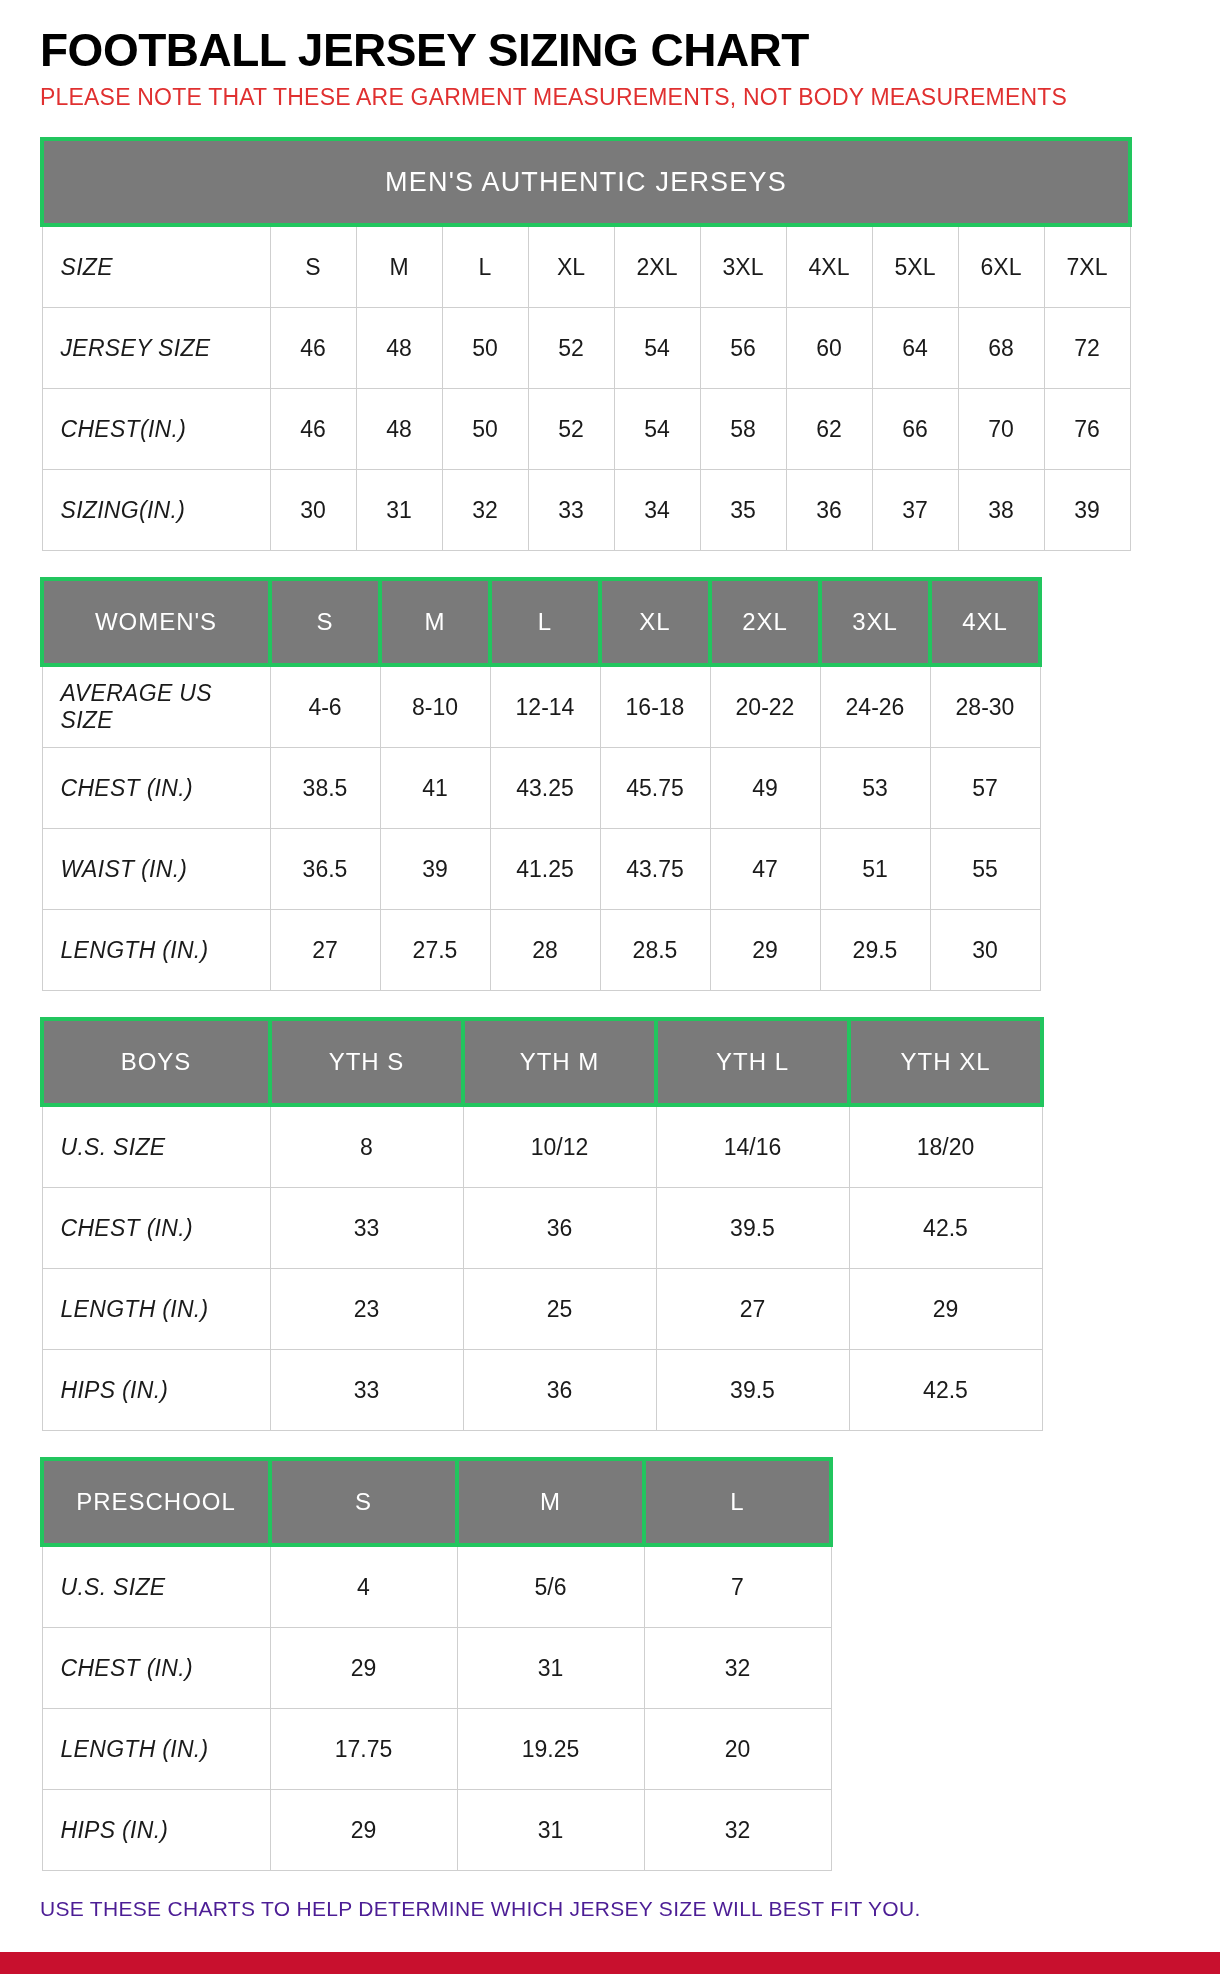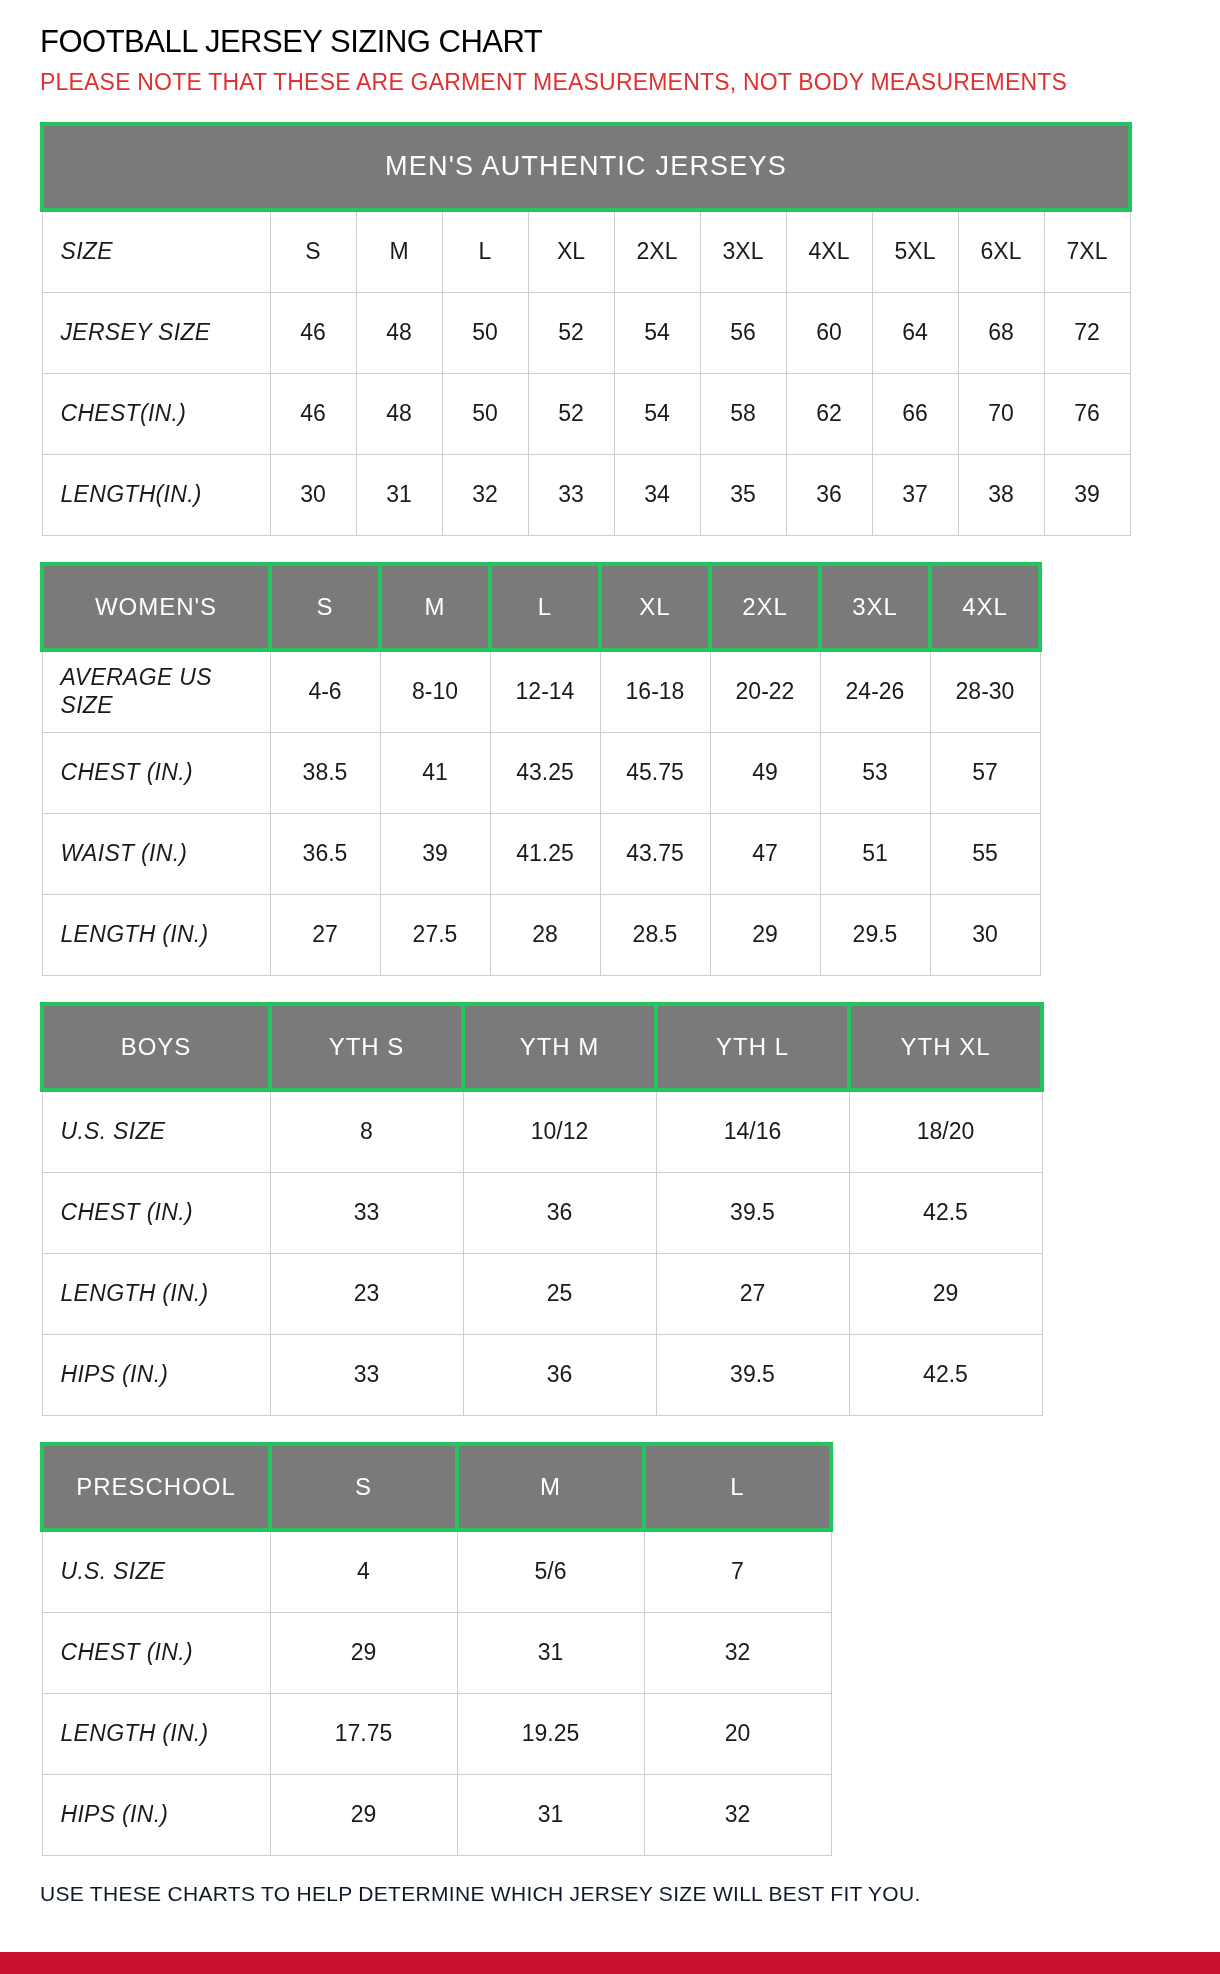--- a/index.html
+++ b/index.html
@@ -14,22 +14,22 @@
     color: #000000;
     position: relative;
     overflow: hidden;
   }
   .page {
     box-sizing: border-box;
     padding: 26px 40px 0 40px;
     width: 1220px;
   }
   .main-title {
-    font-size: 31px;
-    font-weight: normal;
+    font-size: 46px;
+    font-weight: bold;
     letter-spacing: -0.5px;
     margin: 0 0 8px 0;
     line-height: 1.05;
     color: #000;
   }
   .note {
     color: #e03030;
     font-size: 23px;
     line-height: 1.35;
     margin: 0 0 24px 0;
@@ -84,21 +84,21 @@
   
   table.boys col.lbl { width: 228px; }
   table.boys col.c { width: 193px; }
 
   
   table.pre { width: 790px; }
   table.pre col.lbl { width: 228px; }
   table.pre col.c { width: 187px; }
 
   .footer-note {
-    color: #0f172a;
+    color: #4c1d95;
     font-size: 21px;
     letter-spacing: 0.3px;
     margin: 6px 0 0 0;
   }
   .bottom-bar {
     position: absolute;
     left: 0;
     bottom: 0;
     width: 1220px;
     height: 22px;
@@ -168,21 +168,21 @@
         <td>52</td>
         <td>54</td>
         <td>58</td>
         <td>62</td>
         <td>66</td>
         <td>70</td>
         <td>76</td>
       </tr>
 
       <tr>
-        <td class="rowlabel">LENGTH(IN.)</td>
+        <td class="rowlabel">SIZING(IN.)</td>
         <td>30</td>
         <td>31</td>
         <td>32</td>
         <td>33</td>
         <td>34</td>
         <td>35</td>
         <td>36</td>
         <td>37</td>
         <td>38</td>
         <td>39</td>

